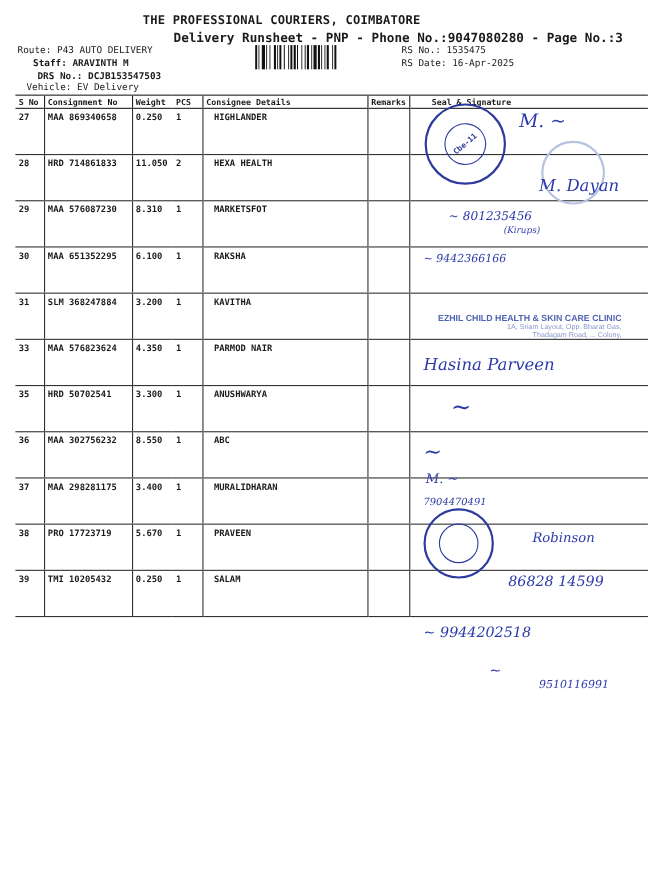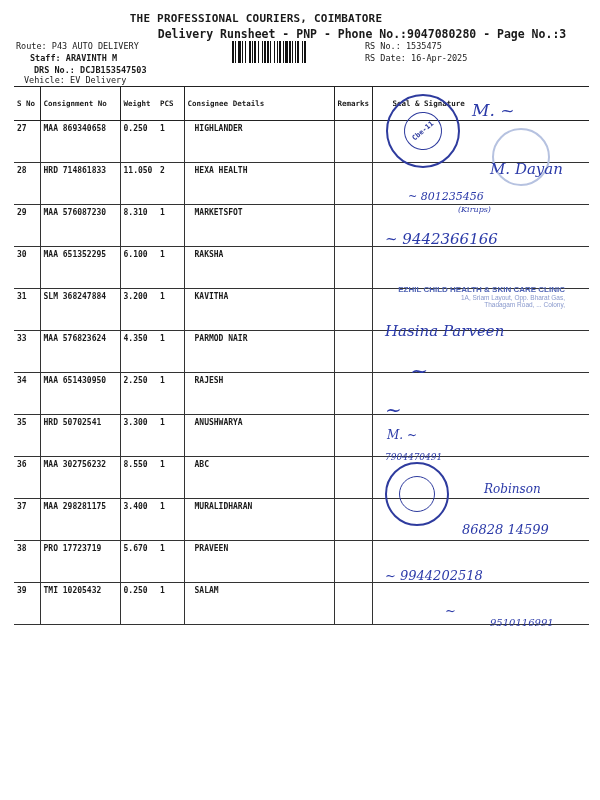--- a/index.html
+++ b/index.html
@@ -5,21 +5,21 @@
   html, body { margin:0; padding:0; background:#ffffff; }
   body { width:600px; height:800px; position:relative; overflow:hidden; font-family:"DejaVu Sans Mono","Liberation Mono",monospace; color:#1a1a1a; }
   .abs { position:absolute; }
   .title1 { left:0; width:512px; top:12px; text-align:center; font-weight:bold; font-size:11px; letter-spacing:0.2px; }
   .title2 { left:0; width:600px; top:27px; text-align:center; font-weight:bold; font-size:11.5px; padding-left:40px; box-sizing:border-box;margin-left:42px; }
   .meta { font-size:8.5px; }
   .meta.bold { font-weight:bold; }
   .barcode { left:232px; top:41px; width:112px; height:22px; display:flex; align-items:stretch; gap:0; }
   .barcode span { display:block; background:#111; height:100%; }
   table.sheet { position:absolute; left:14px; top:86px; width:575px; border-collapse:collapse; font-size:8px; table-layout:fixed; }
-  table.sheet th { font-weight:bold; text-align:left; font-size:7.5px; padding:12px 3px; height:9px; border-top:1.5px solid #222; border-bottom:1.5px solid #222; border-left:1px solid #222; white-space:nowrap; overflow:visible; }
+  table.sheet th { font-weight:bold; text-align:left; font-size:7.5px; padding:1px 3px; height:9px; border-top:1.5px solid #222; border-bottom:1.5px solid #222; border-left:1px solid #222; white-space:nowrap; overflow:visible; }
   table.sheet th:first-child { border-left:none; }
   table.sheet th:last-child { border-right:none; }
   table.sheet td { vertical-align:top; padding:3px 3px; height:35px; border-bottom:1.5px solid #333; border-left:1px solid #333; font-weight:bold; font-size:8px; white-space:nowrap; }
   table.sheet td:first-child { border-left:none; }
   table.sheet td.nob { border-left:none; }
   td.consignee { padding-left:10px !important; }
   .ink { position:absolute; font-family:"DejaVu Serif","Liberation Serif",serif; font-style:italic; color:#2b3aa8; pointer-events:none; }
   .stamp { position:absolute; border:2.5px solid #2e3b9e; border-radius:50%; color:#2e3b9e; display:flex; align-items:center; justify-content:center; font-size:7px; font-weight:bold; }
   .stamp .inner { border:1.5px solid #2e3b9e; border-radius:50%; display:flex; align-items:center; justify-content:center; }
   .faint-stamp { position:absolute; border:2px solid #b6c2e0; border-radius:50%; }
@@ -161,29 +161,20 @@
       <tr>
         <td>33</td>
         <td>MAA 576823624</td>
         <td>4.350</td>
         <td class="nob">1</td>
         <td class="consignee">PARMOD NAIR</td>
         <td></td>
         <td></td>
       </tr>
       <tr>
-        <td>34</td>
-        <td>MAA 651430950</td>
-        <td>2.250</td>
-        <td class="nob">1</td>
-        <td class="consignee">RAJESH</td>
-        <td></td>
-        <td></td>
-      </tr>
-      <tr>
         <td>35</td>
         <td>HRD 50702541</td>
         <td>3.300</td>
         <td class="nob">1</td>
         <td class="consignee">ANUSHWARYA</td>
         <td></td>
         <td></td>
       </tr>
       <tr>
         <td>36</td>
@@ -225,21 +216,21 @@
 </table>
 
 <div class="stamp" style="left:386px;top:94px;width:70px;height:70px;">
   <div class="inner" style="width:36px;height:36px;transform:rotate(-40deg);">Cbe-11</div>
 </div>
 <div class="ink" style="left:472px;top:100px;font-size:17px;">M. ~</div>
 <div class="faint-stamp" style="left:492px;top:128px;width:54px;height:54px;"></div>
 <div class="ink" style="left:490px;top:160px;font-size:15px;">M. Dayan</div>
 <div class="ink" style="left:408px;top:190px;font-size:11px;">~ 801235456</div>
 <div class="ink" style="left:458px;top:205px;font-size:8px;">(Kirups)</div>
-<div class="ink" style="left:385px;top:230px;font-size:15px;">~ 9442366166</div>
+<div class="ink" style="left:385px;top:230px;font-size:10px;">~ 9442366166</div>
 <div class="clinic" style="left:385px;top:285px;width:180px;">
   <div>EZHIL CHILD HEALTH &amp; SKIN CARE CLINIC</div>
   <div class="sub">1A, Sriam Layout, Opp. Bharat Gas,</div>
   <div class="sub">Thadagam Road, ... Colony,</div>
 </div>
 <div class="ink" style="left:385px;top:322px;font-size:15px;">Hasina Parveen</div>
 <div class="ink" style="left:410px;top:358px;font-size:22px;">~</div>
 <div class="ink" style="left:385px;top:398px;font-size:20px;">~</div>
 <div class="ink" style="left:387px;top:428px;font-size:12px;">M. ~</div>
 <div class="ink" style="left:385px;top:452px;font-size:9px;">7904470491</div>

